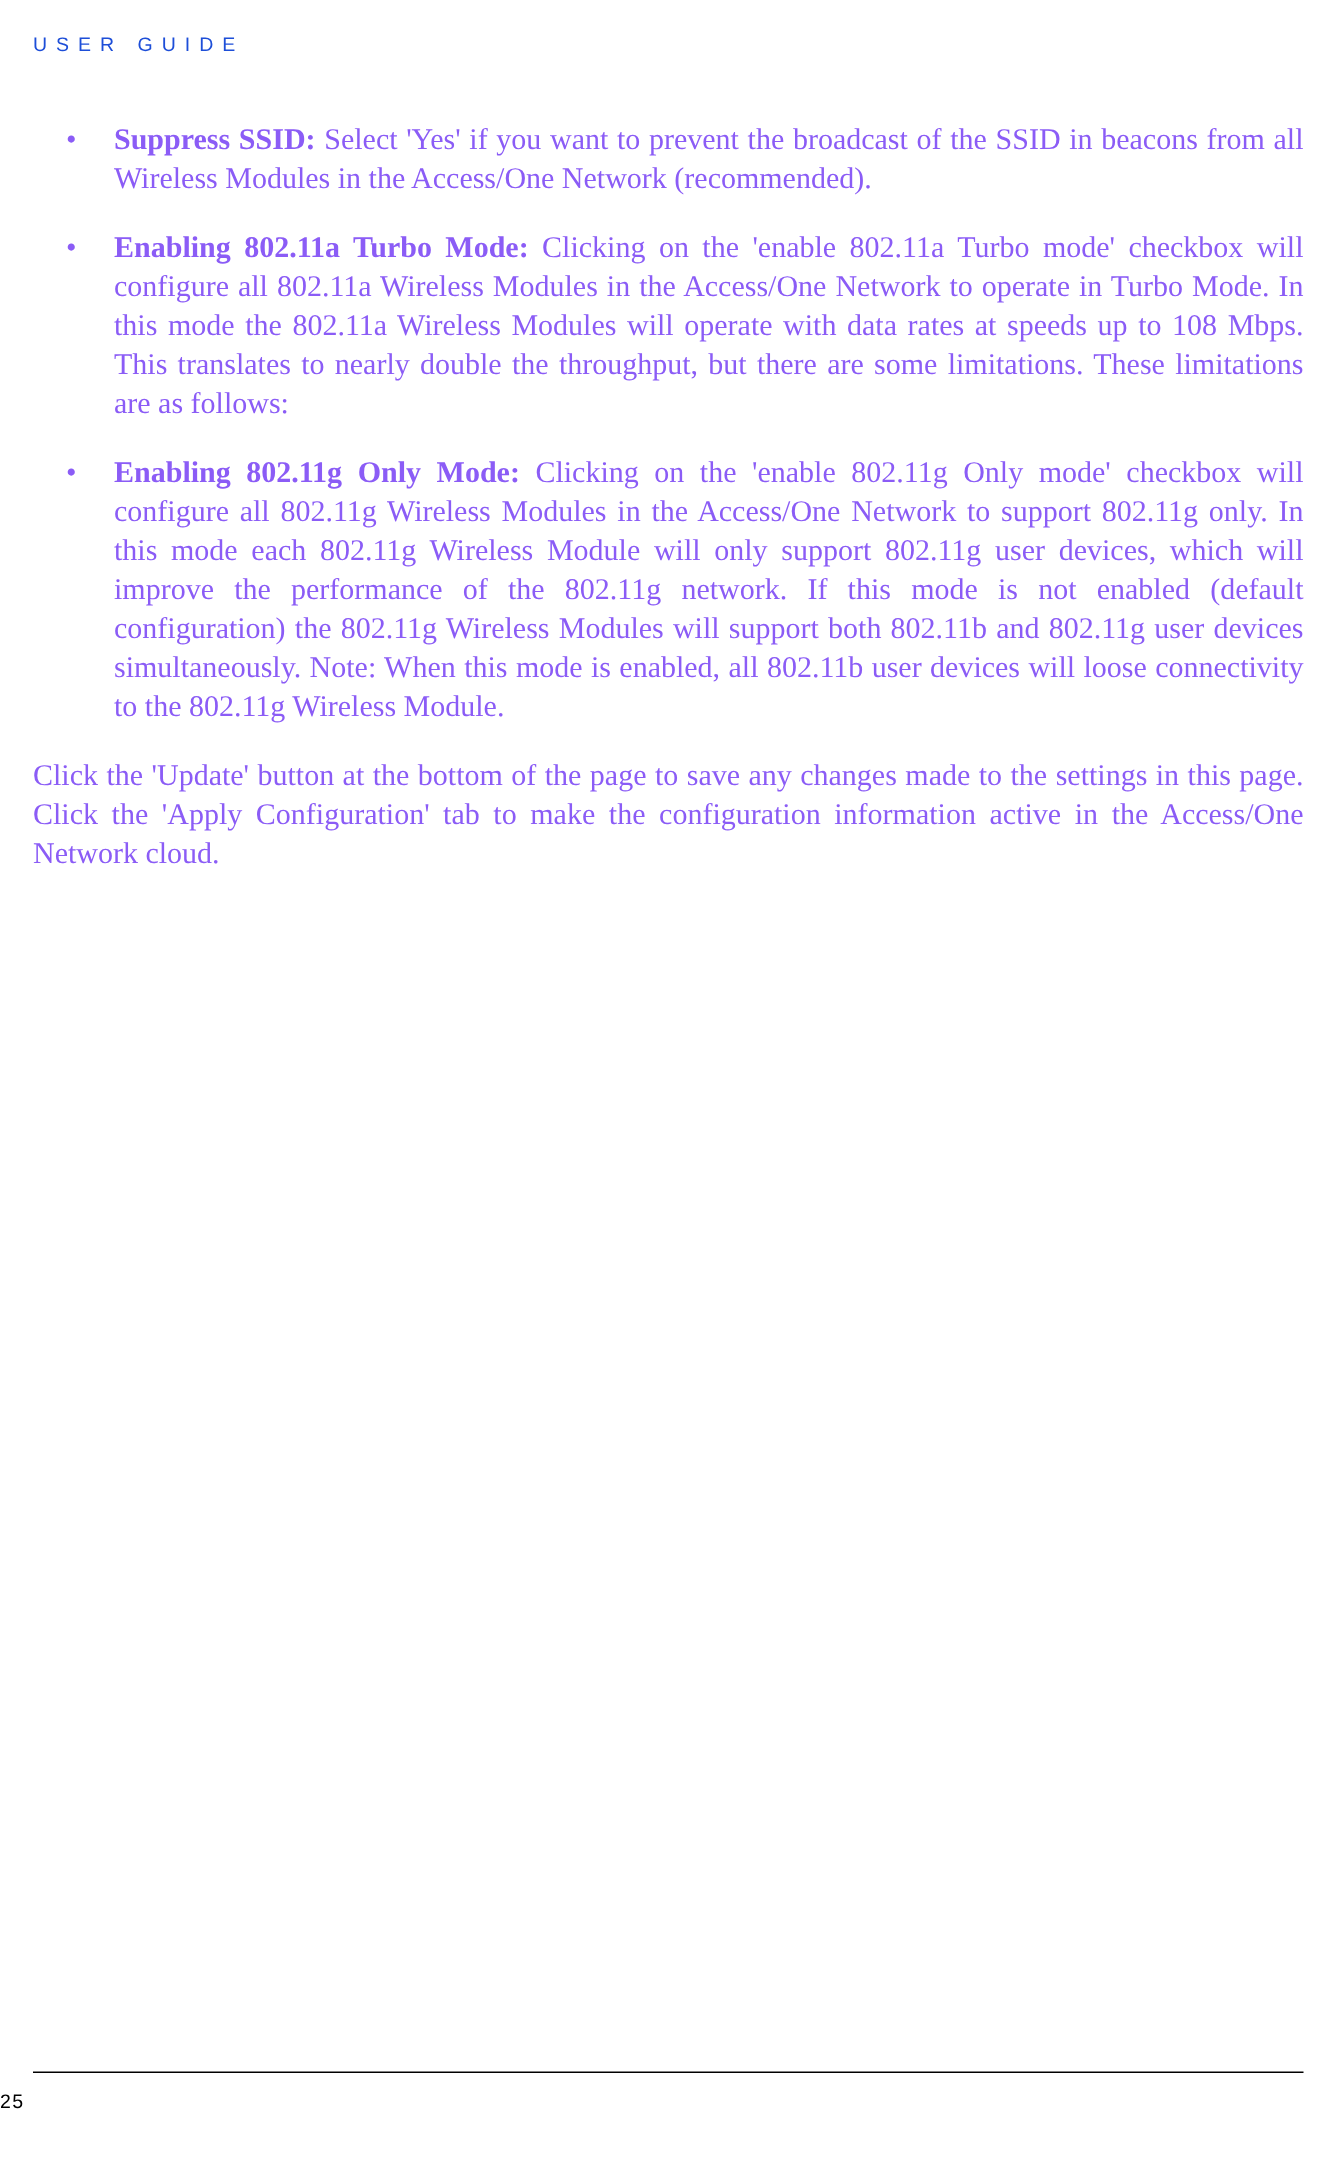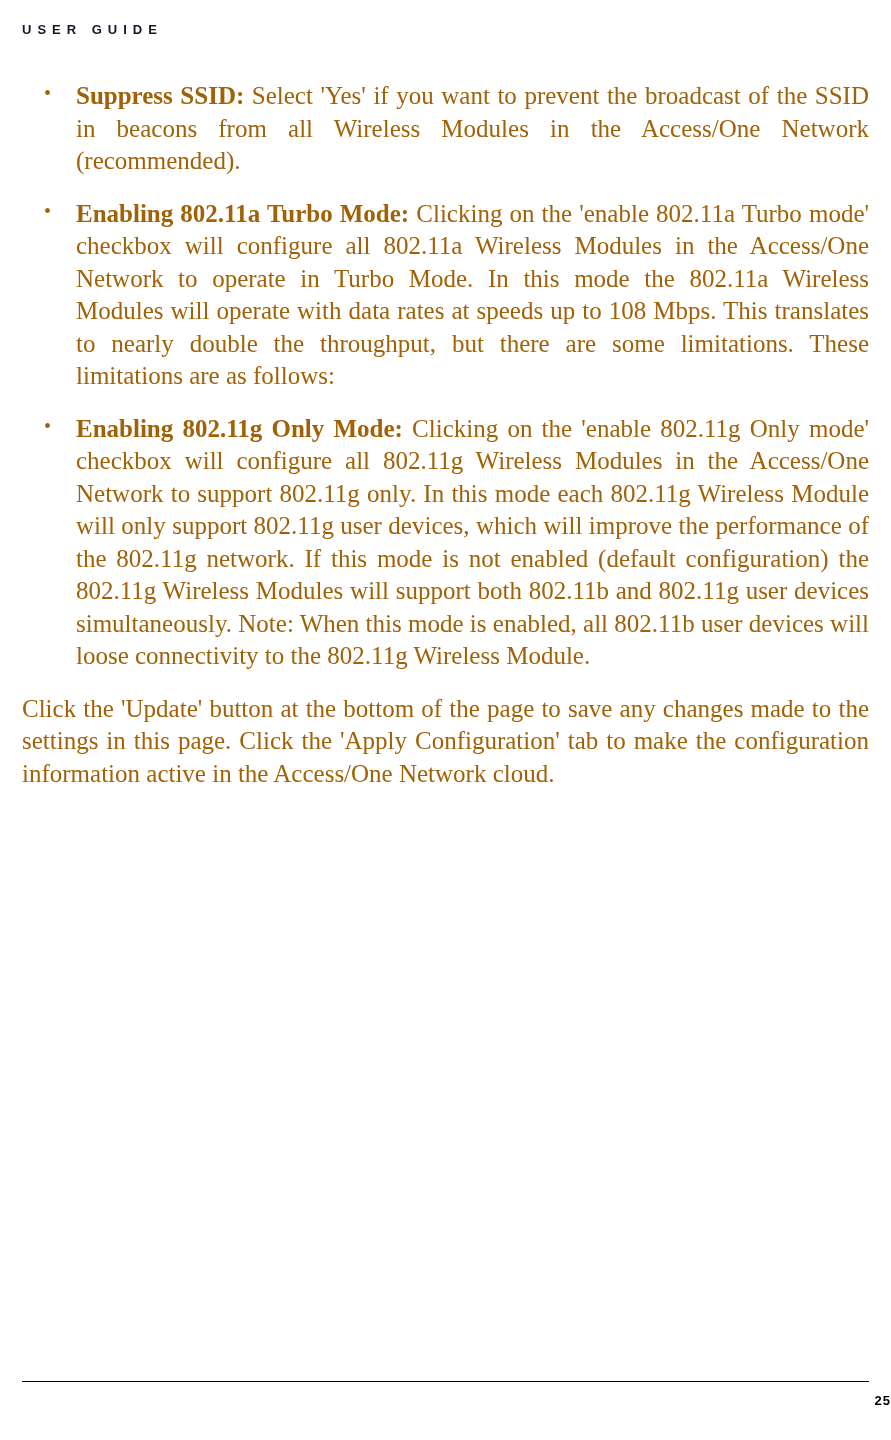--- a/index.html
+++ b/index.html
@@ -10,33 +10,33 @@
     width: 891px;
     height: 1440px;
     position: relative;
     box-sizing: border-box;
   }
   .header {
     position: absolute;
     top: 22px;
     left: 22px;
     font-family: 'Arial Black', Arial, sans-serif;
-    font-weight: 700;
+    font-weight: 400;
     font-size: 13px;
     letter-spacing: 6px;
-    color: #0f172a;
+    color: #1d4ed8;
   }
   .content {
     position: absolute;
     top: 80px;
     left: 22px;
     right: 22px;
-    font-size: 25px;
+    font-size: 20px;
     line-height: 1.3;
-    color: #a16207;
+    color: #8b5cf6;
   }
   .bullet-list {
     list-style: none;
     padding: 0;
     margin: 0;
   }
   .bullet-item {
     position: relative;
     padding-left: 54px;
     margin-bottom: 20px;
@@ -79,23 +79,23 @@
     bottom: 58px;
     left: 22px;
     right: 22px;
     border-top: 1px solid #000;
   }
   .page-number {
     position: absolute;
     bottom: 32px;
     left: 0;
     right: 0;
-    text-align: right;
+    text-align: left;
     font-family: 'Arial Black', Arial, sans-serif;
-    font-weight: 700;
+    font-weight: 400;
     font-size: 13px;
     letter-spacing: 1px;
   }
 </style>
 </head>
 <body>
 
 <div class="header">USER GUIDE</div>
 
 <div class="content">

